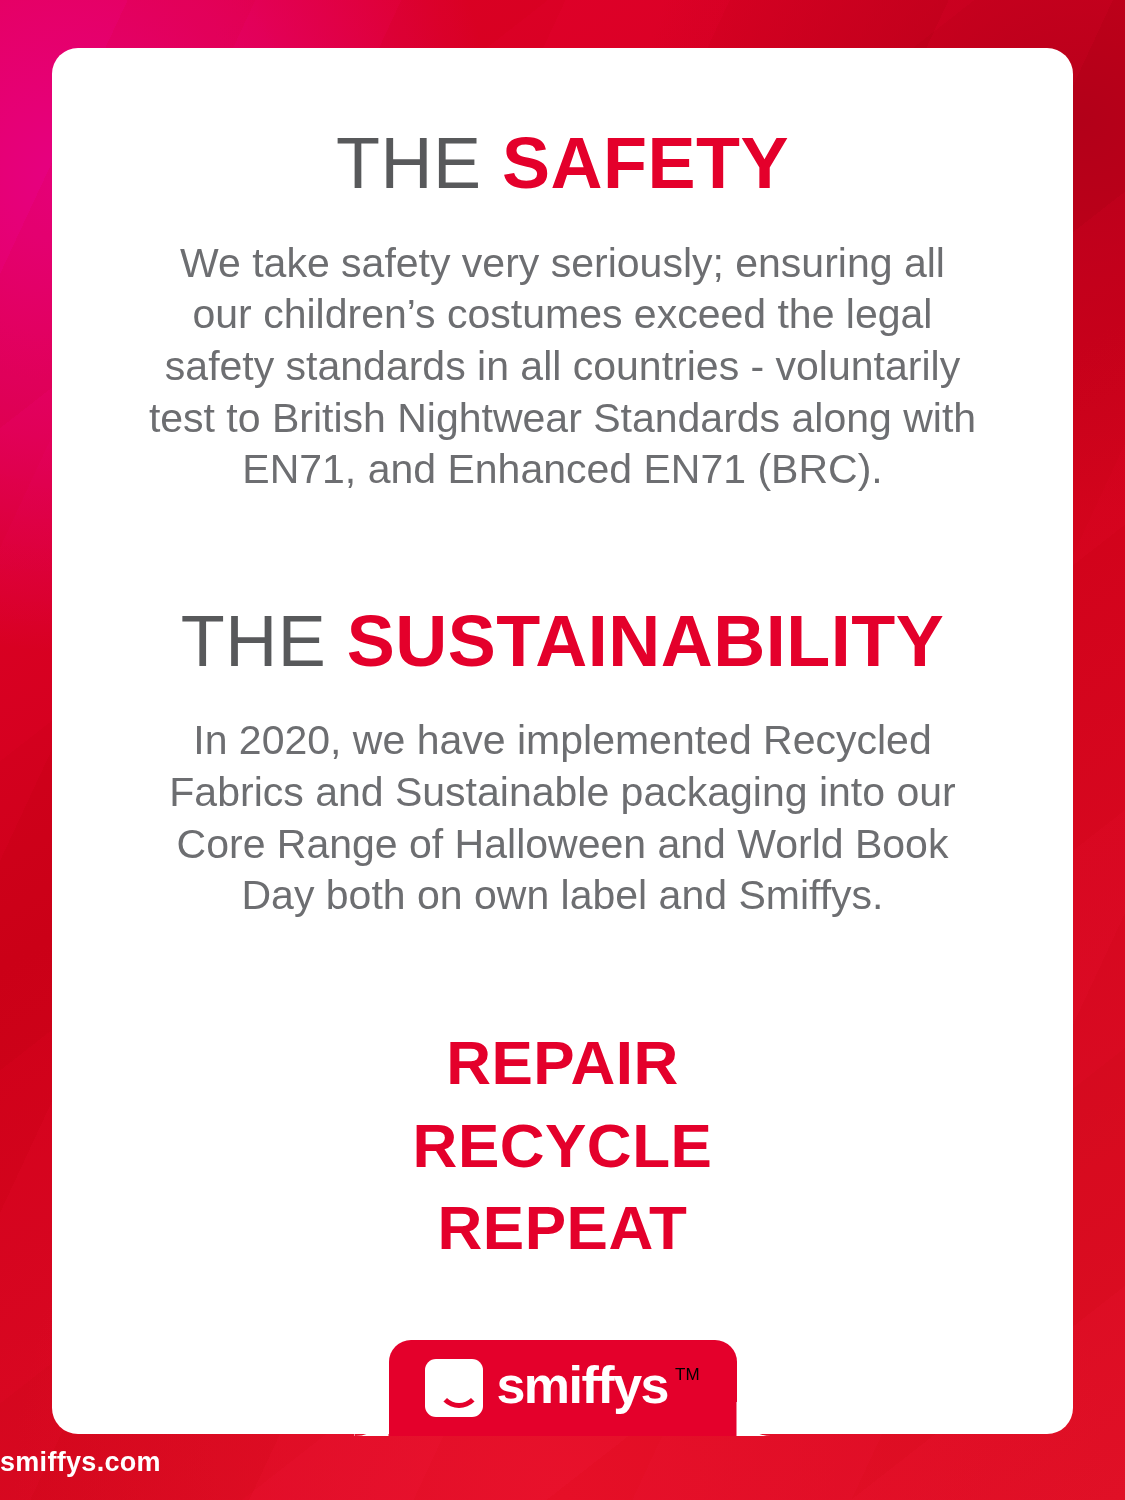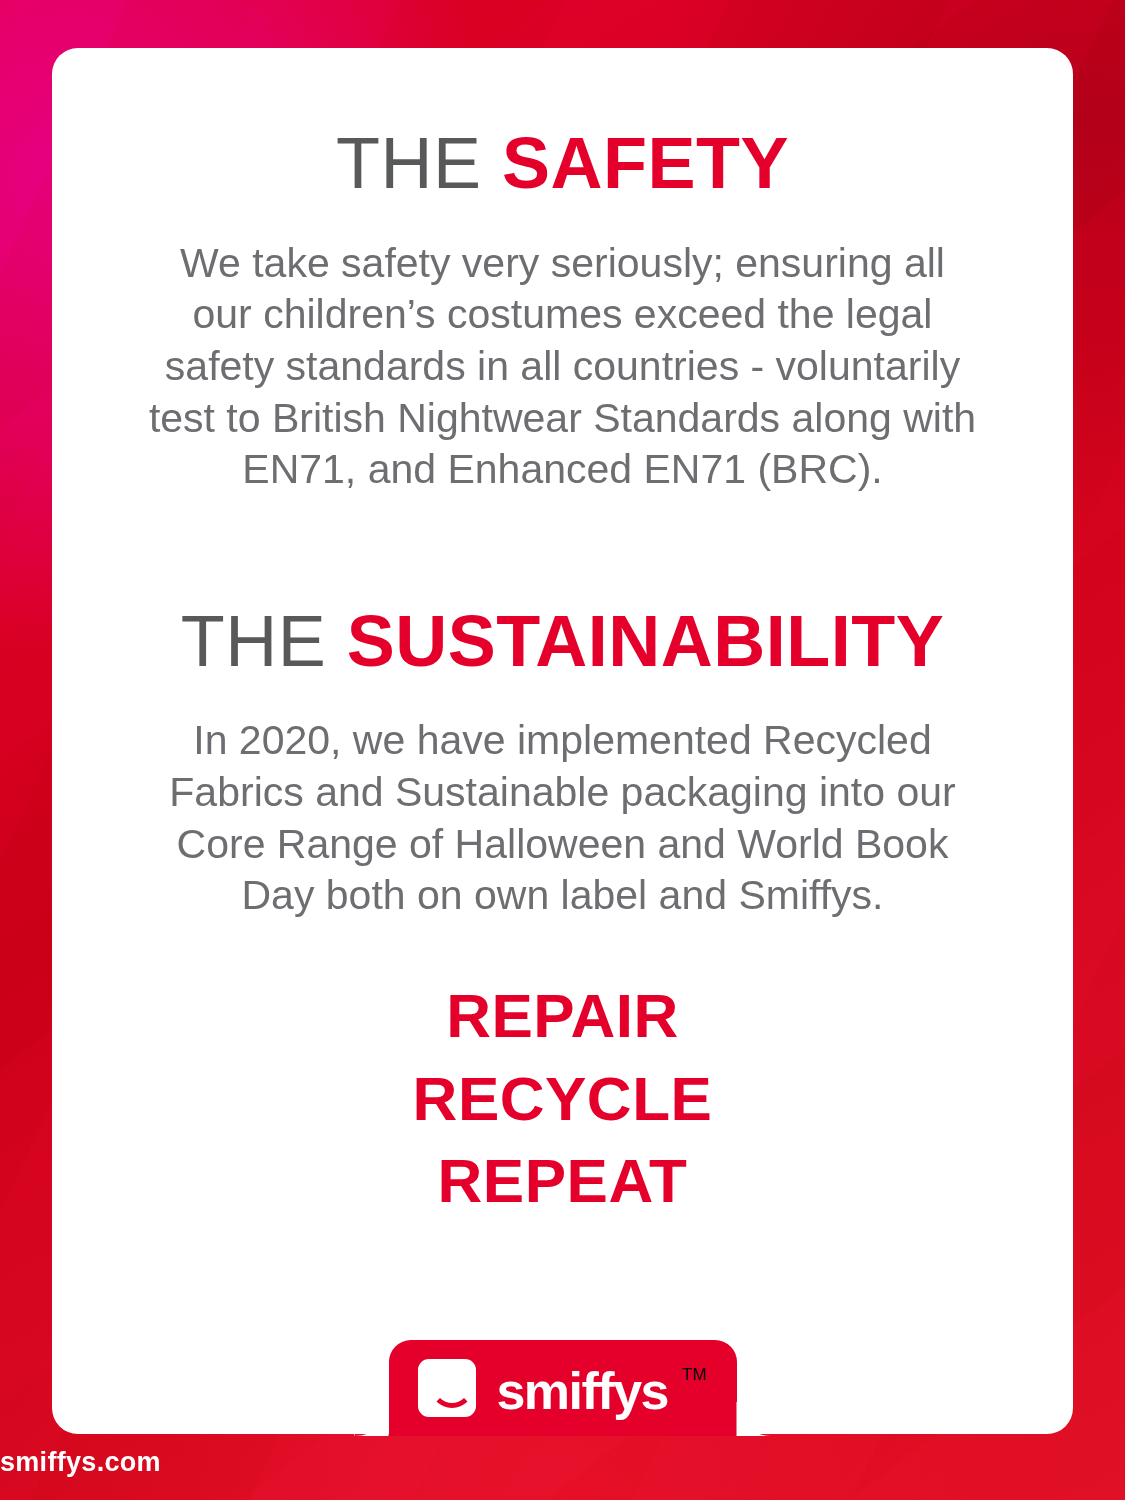--- a/index.html
+++ b/index.html
@@ -84,21 +84,21 @@
     color: #6d6e71;
     font-weight: 400;
     max-width: 830px;
     margin: 36px auto 0;
   }
 
   .gap-big { height: 108px; }
 
   
   .rrrr {
-    margin-top: 53px;
+    margin-top: 100px;
   }
   .rrrr div {
     font-size: 62px;
     font-weight: 700;
     color: #e4002b;
     line-height: 1.33;
     letter-spacing: 0.5px;
   }
 
   
@@ -124,22 +124,22 @@
     width: 34px;
     height: 34px;
     background: transparent;
     box-shadow: 0 0 0 40px #ffffff;
   }
   .logo-tab::before { left: -34px; border-bottom-right-radius: 34px; clip-path: inset(0 0 0 0); }
   .logo-tab::after  { right: -34px; border-bottom-left-radius: 34px; clip-path: inset(0 0 0 0); }
 
   .logo-row {
     display: flex;
-    align-items: flex-end;
-    gap: 20px;
+    align-items: flex-start;
+    gap: 13px;
     position: relative;
     z-index: 2;
   }
   .logo-mark {
     width: 58px;
     height: 58px;
     background: #ffffff;
     border-radius: 11px;
     position: relative;
   }

